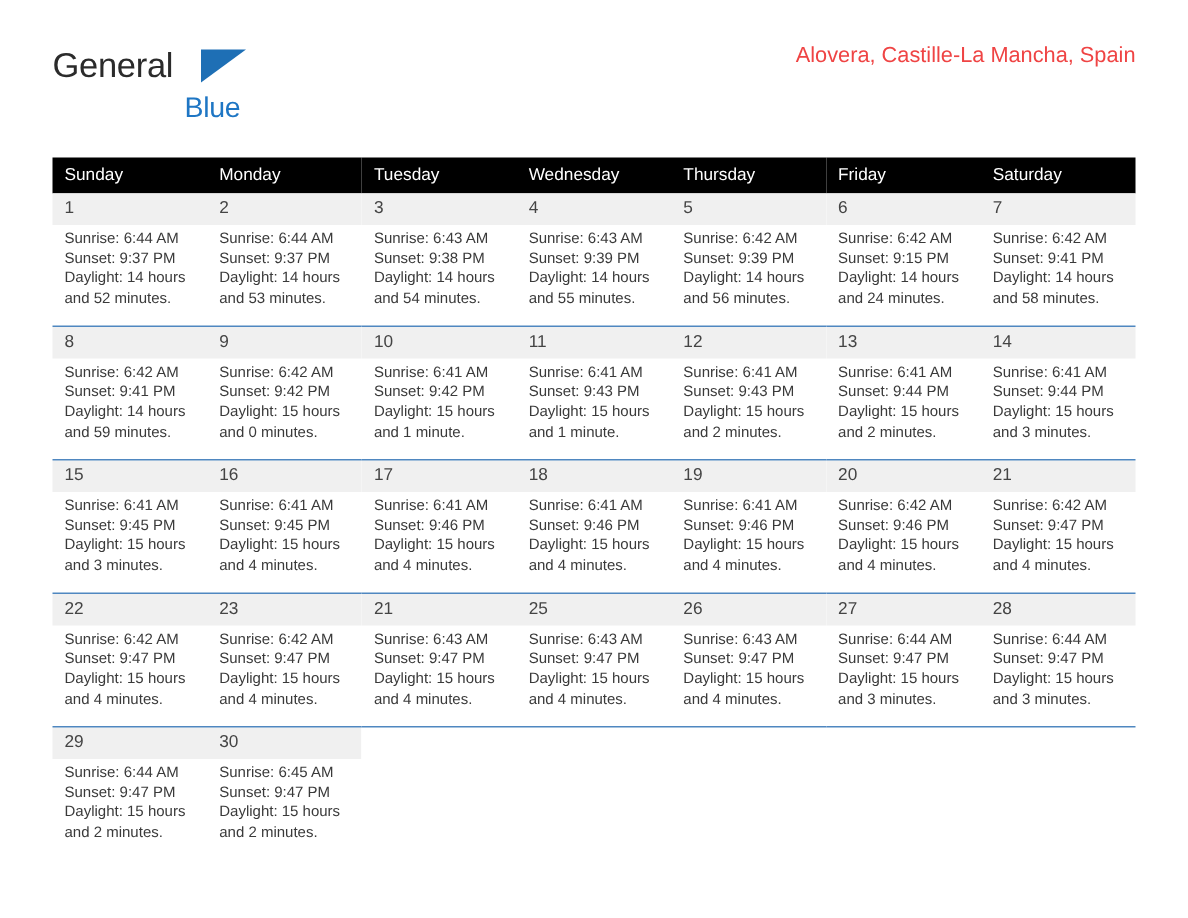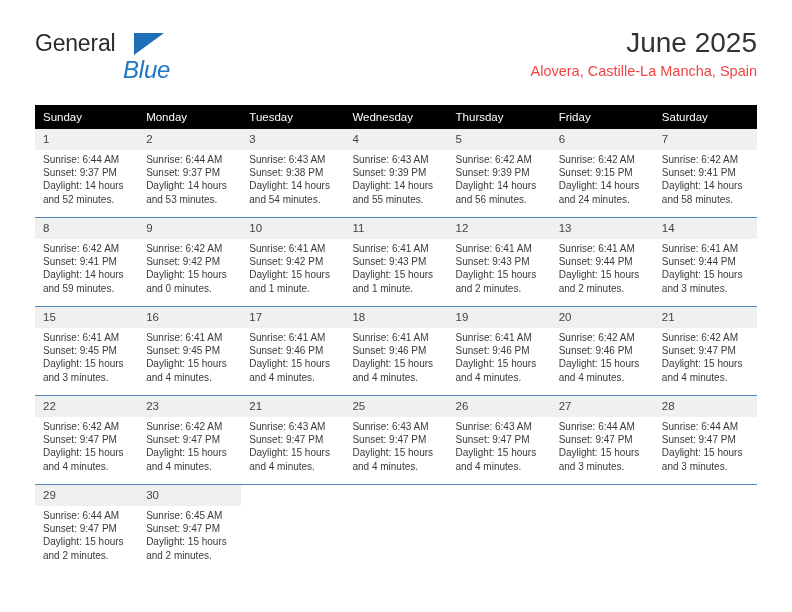--- a/index.html
+++ b/index.html
@@ -54,25 +54,24 @@
     left: 99px;
     top: 3px;
     width: 0;
     height: 0;
     border-left: 30px solid #1e6fb5;
     border-bottom: 22px solid transparent;
   }
   .logo-blue {
     position: absolute;
     left: 88px;
-    top: 26px;
-    font-size: 24px;
+    top: 32px;
+    font-size: 19px;
     color: #1e76c4;
     letter-spacing: -0.2px;
-    font-style: italic;
   }
 
   .title-block {
     position: absolute;
     right: 0;
     top: 0;
     text-align: right;
   }
   .cal-title {
     font-size: 28px;
@@ -155,21 +154,20 @@
 
   <div class="header">
 
     <div class="logo">
       <span class="logo-general">General</span>
       <span class="logo-tri"></span>
       <span class="logo-blue">Blue</span>
     </div>
 
     <div class="title-block">
-      <div class="cal-title">June 2025</div>
       <div class="cal-subtitle">Alovera, Castille-La Mancha, Spain</div>
     </div>
 
   </div>
 
   <table class="calendar">
     <thead>
       <tr>
         <th>Sunday</th>
         <th>Monday</th>

